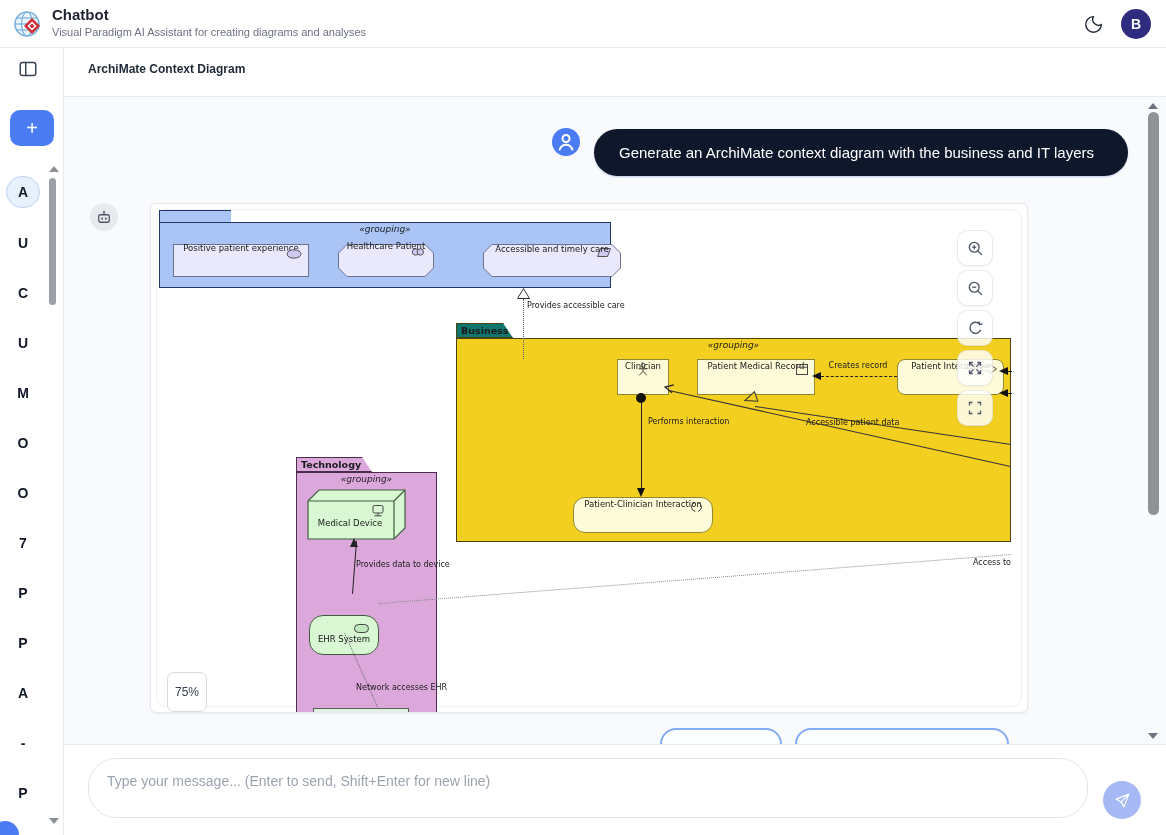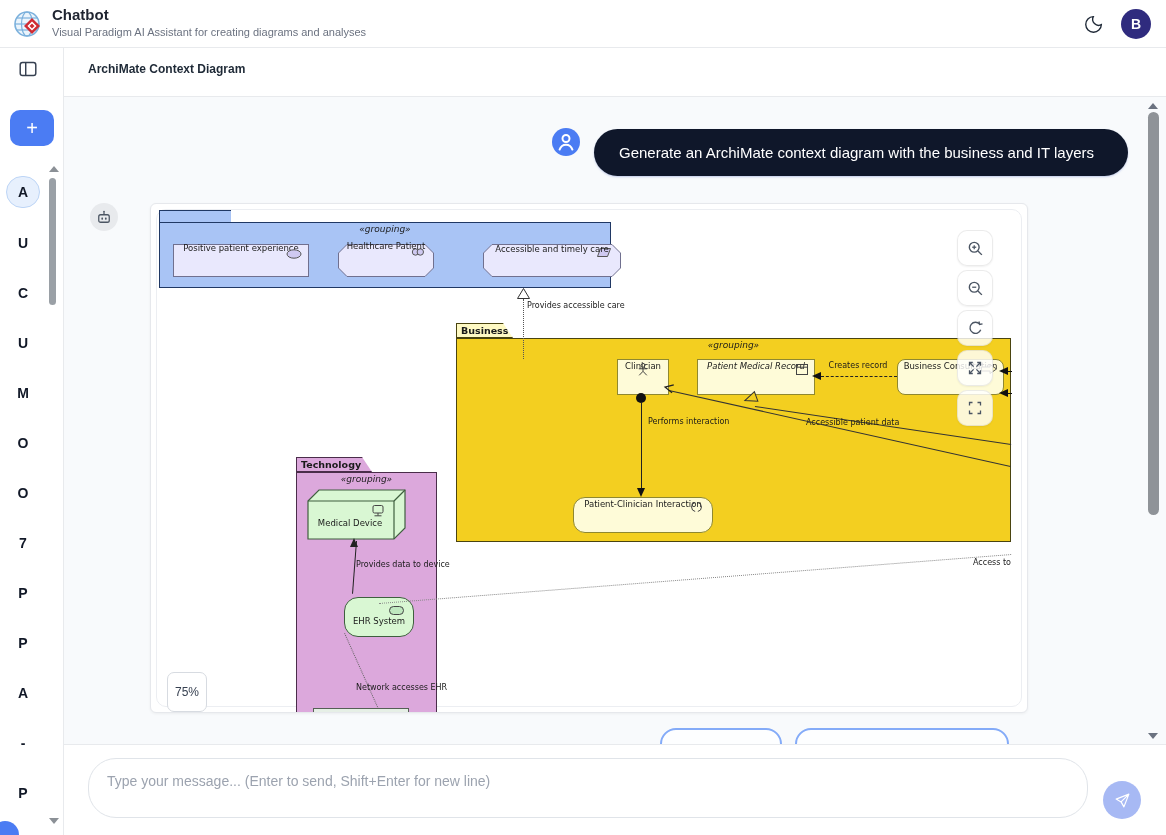--- a/index.html
+++ b/index.html
@@ -202,46 +202,46 @@
       <div class="node" style="left:308px; top:40px; width:138px; height:33px;margin-left:24px;">
         <svg class="abs" style="left:0; top:0;" width="138" height="33" viewBox="0 0 138 33">
           <polygon points="9,0.5 129,0.5 137.5,9 137.5,24 129,32.5 9,32.5 0.5,24 0.5,9" fill="#e9e8fd" stroke="#70708f" stroke-width="1"></polygon>
         </svg>
         <svg class="nicon" style="right:10px;" width="14" height="9" viewBox="0 0 14 9">
           <polygon points="3.5,0.5 13.5,0.5 10.5,8.5 0.5,8.5" fill="#cfc9f1" stroke="#555" stroke-width="1"></polygon>
         </svg>
         <span style="position:relative;">Accessible and timely care</span>
       </div>
 
-      <div class="grp-tab" style="left:305px; top:119px; width:57px; height:15px; background:#fef9c3; border:1.5px solid #4a4410;">Business</div>
+      <div class="grp-tab" style="left:305px; top:119px; width:57px; height:15px; background:#0f766e; border:1.5px solid #4a4410;">Business</div>
       <div class="abs" style="left:305px; top:134px; width:555px; height:204px; background:#f3cf20; border:1.5px solid #4a4410;">
         <div class="stereo">«grouping»</div>
       </div>
       <div class="node" style="left:466px; top:155px; width:52px; height:36px; background:#fefbd8; border:1px solid #8f8830;">
         <svg class="abs" style="left:50%; margin-left:-5px; top:3px;" width="10" height="13" viewBox="0 0 10 13">
           <circle cx="5" cy="2.3" r="1.9" fill="none" stroke="#444" stroke-width="1"></circle>
           <line x1="5" y1="4.2" x2="5" y2="8.3" stroke="#444" stroke-width="1"></line>
           <line x1="0.8" y1="5.8" x2="9.2" y2="5.8" stroke="#444" stroke-width="1"></line>
           <line x1="5" y1="8.3" x2="1.2" y2="12.3" stroke="#444" stroke-width="1"></line>
           <line x1="5" y1="8.3" x2="8.8" y2="12.3" stroke="#444" stroke-width="1"></line>
         </svg>
         <span>Clinician</span>
       </div>
-      <div class="node" style="left:546px; top:155px; width:118px; height:36px; background:#fefbd8; border:1px solid #8f8830;font-style:italic;">
+      <div class="node" style="left:546px; top:155px; width:118px; height:36px; background:#fefbd8; border:1px solid #8f8830;">
         <svg class="nicon" width="12" height="11" viewBox="0 0 12 11">
           <rect x="0.5" y="0.5" width="11" height="10" fill="none" stroke="#444" stroke-width="1"></rect>
           <line x1="0.5" y1="3.2" x2="11.5" y2="3.2" stroke="#444" stroke-width="1"></line>
         </svg>
         <span>Patient Medical Record</span>
       </div>
       <div class="node" style="left:746px; top:155px; width:107px; height:36px; background:#fefbd8; border:1px solid #8f8830; border-radius:8px;">
         <svg class="nicon" width="16" height="10" viewBox="0 0 16 10">
           <polygon points="0.5,3 9,3 9,0.5 15.5,5 9,9.5 9,7 0.5,7" fill="#fdf7c0" stroke="#555" stroke-width="1"></polygon>
         </svg>
-        <span>Business Consultation</span>
+        <span>Patient Interaction</span>
       </div>
       <div class="node" style="left:422px; top:293px; width:140px; height:36px; background:#fefbd8; border:1px solid #8f8830; border-radius:12px;">
         <svg class="nicon" style="right:10px;" width="11" height="10" viewBox="0 0 11 10">
           <path d="M4.2 0.5 A4.6 4.6 0 0 0 4.2 9.5" fill="none" stroke="#444" stroke-width="1"></path>
           <path d="M6.8 0.5 A4.6 4.6 0 0 1 6.8 9.5" fill="none" stroke="#444" stroke-width="1"></path>
         </svg>
         <span>Patient-Clinician Interaction</span>
       </div>
 
       <div class="grp-tab" style="left:145px; top:253px; width:76px; height:15px; background:#dca8dc; border:1.5px solid #4a2d4a;">Technology</div>
@@ -254,21 +254,21 @@
           <polyline points="2,13 88,13 88,51" fill="none" stroke="#3f5f3f" stroke-width="1.2"></polyline>
           <line x1="88" y1="13" x2="99" y2="2" stroke="#3f5f3f" stroke-width="1.2"></line>
         </svg>
         <svg class="abs" style="left:65px; top:17px;" width="14" height="12" viewBox="0 0 14 12">
           <rect x="2" y="0.5" width="10" height="7.5" rx="1.5" fill="none" stroke="#444" stroke-width="1"></rect>
           <line x1="7" y1="8" x2="7" y2="10.5" stroke="#444" stroke-width="1"></line>
           <line x1="3.5" y1="10.8" x2="10.5" y2="10.8" stroke="#444" stroke-width="1"></line>
         </svg>
         <div class="abs" style="left:0; top:30px; width:88px; text-align:center; font-size:8.5px;">Medical Device</div>
       </div>
-      <div class="node" style="left:158px; top:393px; width:70px; height:40px; background:#d9f7d3; border:1px solid #3f5f3f; border-radius:14px; padding-bottom:10px;margin-left:35px;">
+      <div class="node" style="left:158px; top:411px; width:70px; height:40px; background:#d9f7d3; border:1px solid #3f5f3f; border-radius:14px; padding-bottom:10px;">
         <svg class="nicon" style="right:9px; top:8px;" width="15" height="9" viewBox="0 0 15 9">
           <rect x="0.5" y="0.5" width="14" height="8" rx="4" fill="#bfe8bf" stroke="#444" stroke-width="1"></rect>
         </svg>
         <span>EHR System</span>
       </div>
 
       <svg class="abs" style="left:366px; top:84px;" width="13" height="11" viewBox="0 0 13 11">
         <polygon points="6.5,0.5 12.5,10.5 0.5,10.5" fill="#fff" stroke="#333" stroke-width="1"></polygon>
       </svg>
       <div class="linev" style="left:372px; top:95px; height:60px; border-left:1px dotted #555;"></div>

